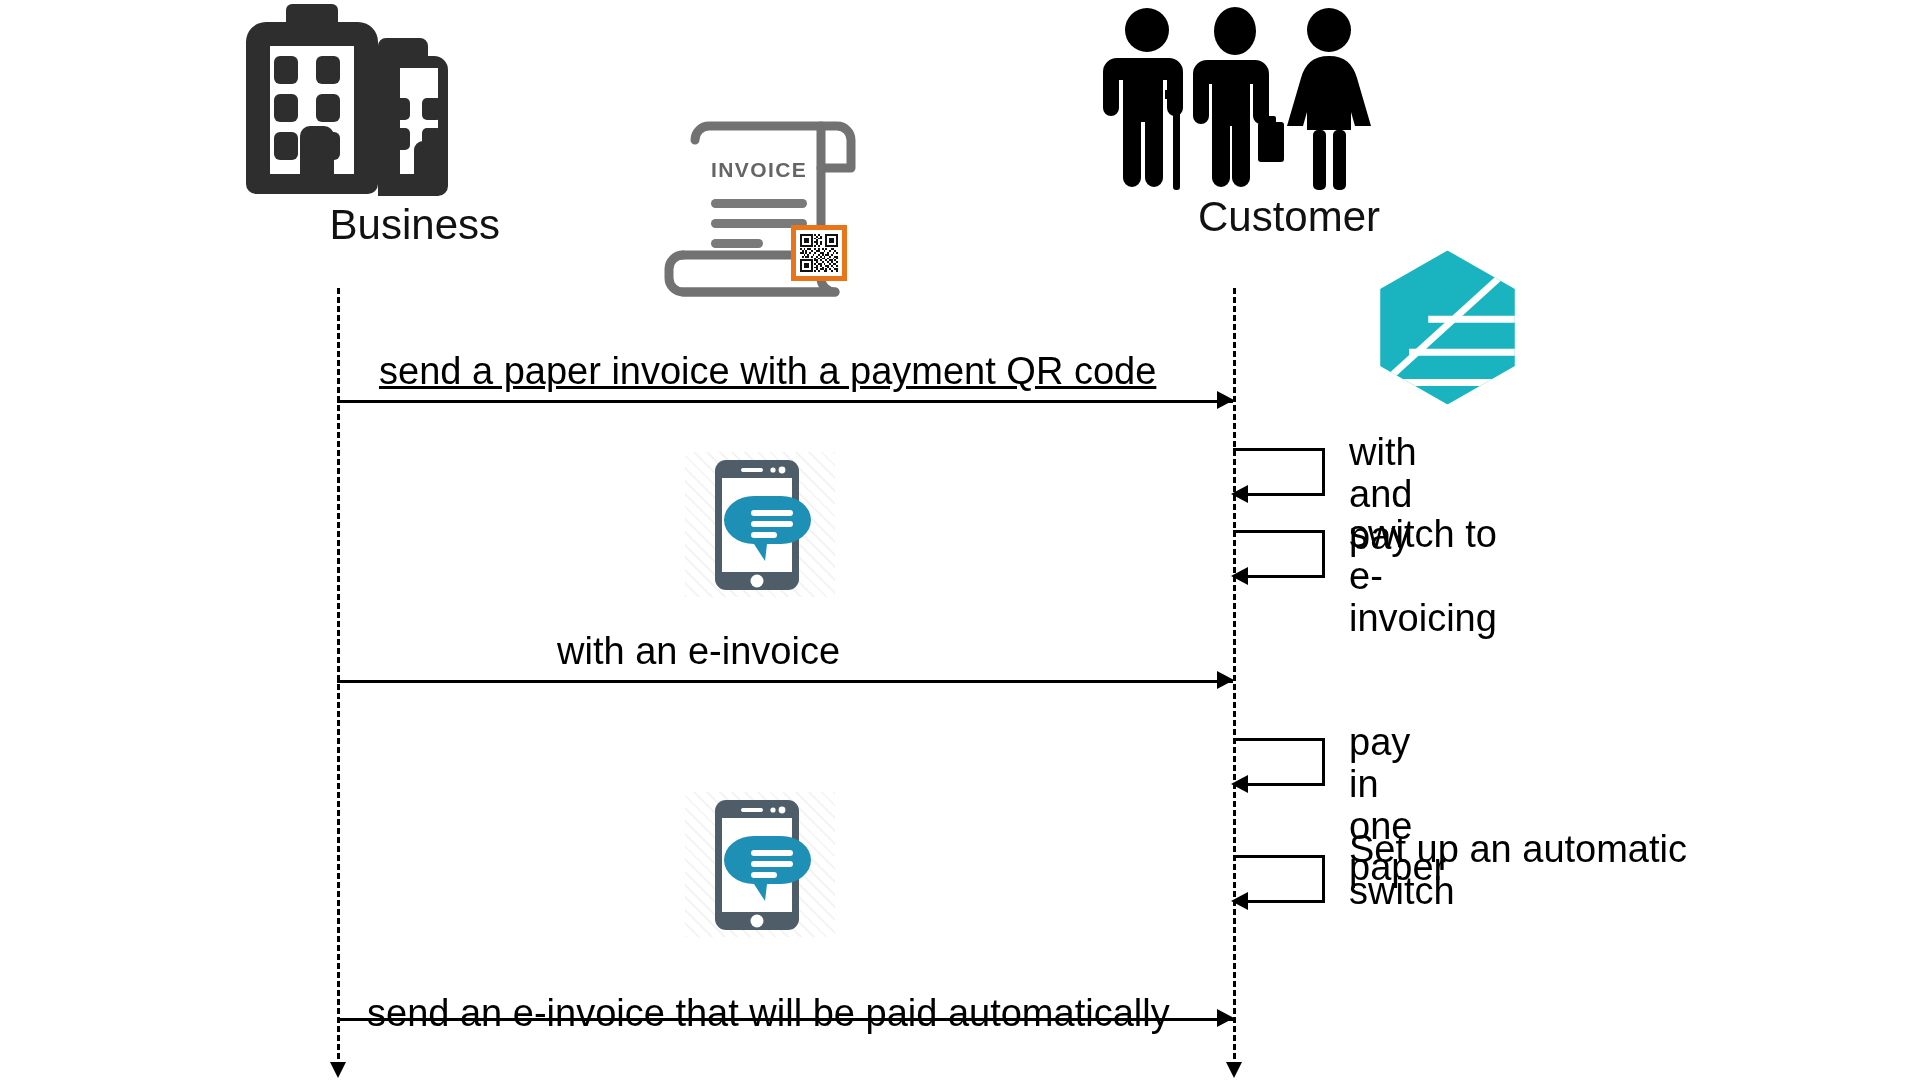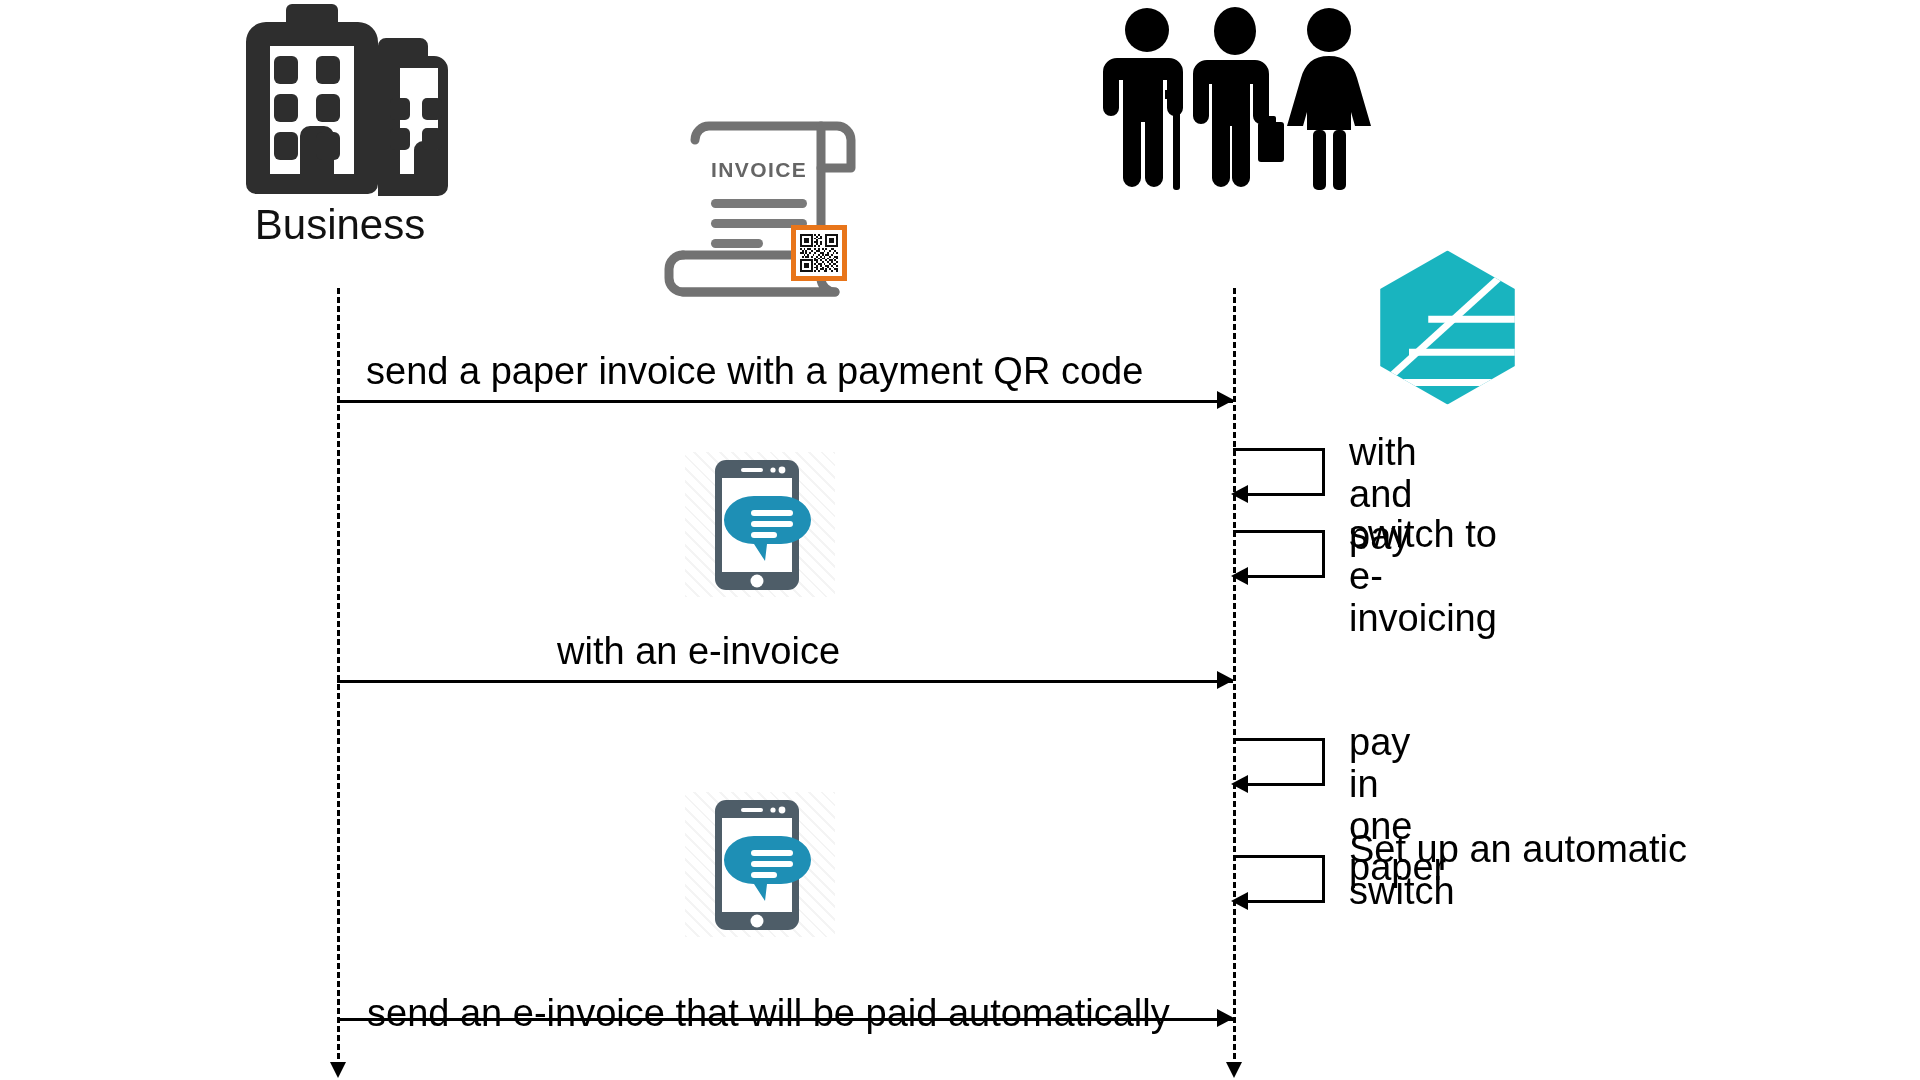--- a/index.html
+++ b/index.html
@@ -14,21 +14,21 @@
     position: relative;
     width: 1920px;
     height: 1080px;
     background: #ffffff;
     overflow: hidden;
   }
 
   
   .actor {
     position: absolute;
-    text-align: center;
+    text-align: right;
   }
   .actor-icon {
     display: block;
     margin: 0 auto;
   }
   .actor-label {
     font-size: 42px;
     color: #111111;
     line-height: 1;
     margin-top: 2px;
@@ -188,20 +188,21 @@
 
         <rect x="163" y="118" width="26" height="40" rx="3"></rect>
         <rect x="171" y="112" width="10" height="8" rx="2"></rect>
 
         <circle cx="234" cy="26" r="22"></circle>
         <path d="M234 52 c16 0 24 8 28 22 l14 48 h-16 l-4 -14 v18 h-44 v-18 l-4 14 h-16 l14 -48 c4 -14 12 -22 28 -22 z"></path>
         <rect x="218" y="126" width="13" height="60" rx="5"></rect>
         <rect x="238" y="126" width="13" height="60" rx="5"></rect>
       </g>
     </svg>
+    <div class="actor-label">Customer</div>
   </div>
 
   <div class="invoice-wrap" style="left:655px; top:115px; width:230px; height:210px;">
     <svg width="230" height="210" viewBox="0 0 230 210">
       <g fill="none" stroke="#727272" stroke-width="9" stroke-linecap="round" stroke-linejoin="round">
 
         <path d="M40 25 a14 14 0 0 1 14 -14 h112 v152 a14 14 0 0 0 14 14 h-152"></path>
 
         <path d="M166 11 h16 a14 14 0 0 1 14 14 v28 h-30"></path>
 
@@ -345,21 +346,21 @@
 
   <div class="lifeline" style="left:337px; top:288px; height:780px;"></div>
   <div class="lifeline-arrow" style="left:330px; top:1062px;"></div>
 
   <div class="lifeline" style="left:1233px; top:288px; height:780px;"></div>
   <div class="lifeline-arrow" style="left:1226px; top:1062px;"></div>
 
   <div class="msg" style="left:337px; top:400px;">
     <div class="msg-line" style="width:896px;"></div>
     <div class="msg-head" style="left:880px;"></div>
-    <div class="msg-label" style="left:29px; top:-48px;">send a paper invoice with a payment QR code</div>
+    <div class="msg-label" style="left:42px; top:-48px;text-decoration:underline;">send a paper invoice with a payment QR code</div>
   </div>
 
   <div class="selfloop" style="left:1233px; top:448px;">
     <div class="sl-top" style="top:0; width:92px;"></div>
     <div class="sl-right" style="left:89px; top:0; height:47px;"></div>
     <div class="sl-bottom" style="top:45px; width:92px;"></div>
     <div class="sl-head" style="left:-2px; top:37px;"></div>
     <div class="sl-label" style="left:116px; top:-16px;">with and pay</div>
   </div>
 

